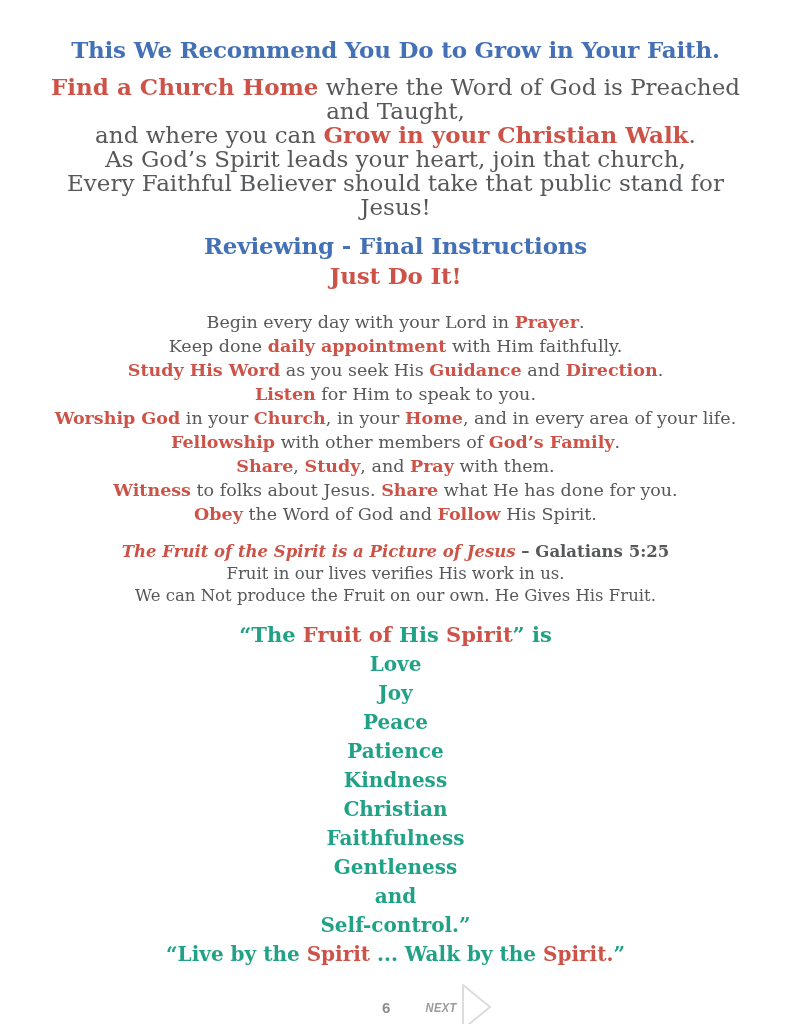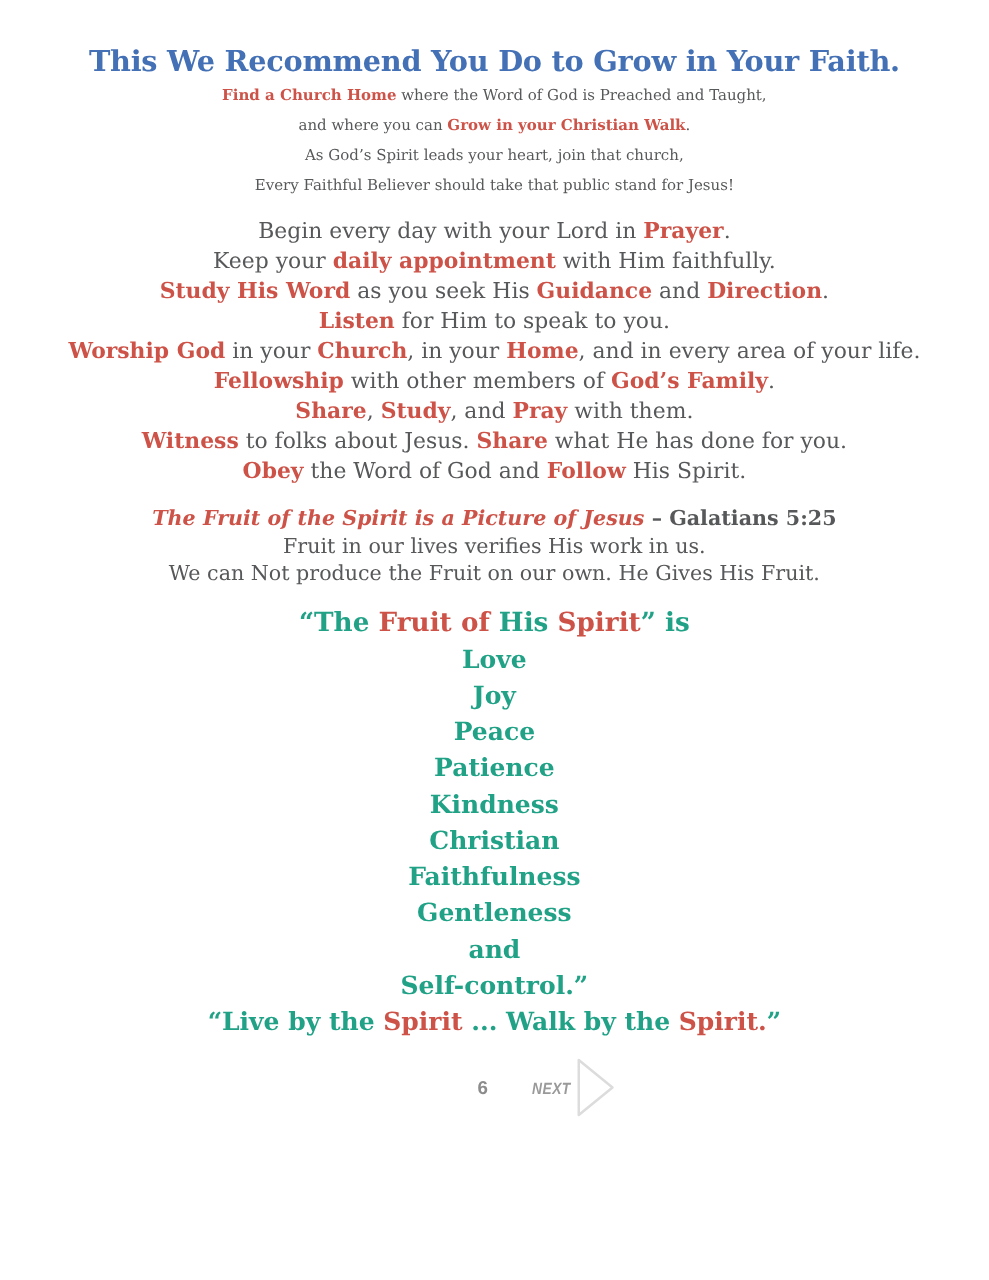--- a/index.html
+++ b/index.html
@@ -14,21 +14,21 @@
   .c-rb  {color:#cd5348;font-weight:700;}
   .c-rn  {color:#cd5348;}
   .c-rbi {color:#cd5348;font-weight:700;font-style:italic;}
   .c-tb  {color:#21a287;font-weight:700;}
 
   .title{
     margin:36px 0 0 0;font-size:23px;line-height:28px;font-weight:700;
     color:#4471b5;letter-spacing:-0.2px;
   }
   .para{margin:0;}
-  .intro{font-size:12px;line-height:24px;color:#57585a;}
+  .intro{margin-top:11px;font-size:23px;line-height:24px;color:#57585a;}
   .h2{margin-top:12px;font-size:23px;line-height:30px;font-weight:700;letter-spacing:-0.2px;}
   .h2-blue{color:#4471b5;}
   .h2-red{color:#cd5348;}
   .instructions{margin-top:13px;font-size:17.5px;line-height:24px;color:#57585a;}
   .fruit-intro{margin-top:15px;font-size:16.5px;line-height:22px;color:#57585a;}
   .fruit-heading{margin-top:15px;font-size:21px;line-height:26px;font-weight:700;}
   .fruit-list{margin-top:2px;font-size:20px;line-height:29px;font-weight:700;color:#21a287;}
   .closing{font-size:20px;line-height:29px;font-weight:700;}
   .footer{
     margin-top:13px;display:flex;align-items:center;justify-content:center;
@@ -52,24 +52,28 @@
 
   <h1 class="title">This We Recommend You Do to Grow in Your Faith.</h1>
 
   <div class="para intro">
     <div class="line"><span class="c-rb">Find a Church Home</span><span class="c-d"> where the Word of God is Preached and Taught,</span></div>
     <div class="line"><span class="c-d">and where you can </span><span class="c-rb">Grow in your Christian Walk</span><span class="c-d">.</span></div>
     <div class="line"><span class="c-d">As God’s Spirit leads your heart, join that church,</span></div>
     <div class="line"><span class="c-d">Every Faithful Believer should take that public stand for Jesus!</span></div>
   </div>
 
+  <h2 class="h2">
+    <div class="h2-blue">Reviewing - Final Instructions</div>
+    <div class="h2-red">Just Do It!</div>
+  </h2>
 
   <div class="para instructions">
     <div class="line"><span class="c-d">Begin every day with your Lord in </span><span class="c-rb">Prayer</span><span class="c-d">.</span></div>
-    <div class="line"><span class="c-d">Keep your </span><span class="c-rb">daily appointment</span><span class="c-d"> with Him faithfully.</span></div>
+    <div class="line"><span class="c-d">Keep done </span><span class="c-rb">daily appointment</span><span class="c-d"> with Him faithfully.</span></div>
     <div class="line"><span class="c-rb">Study His Word</span><span class="c-d"> as you seek His </span><span class="c-rb">Guidance</span><span class="c-d"> and </span><span class="c-rb">Direction</span><span class="c-d">.</span></div>
     <div class="line"><span class="c-rb">Listen</span><span class="c-d"> for Him to speak to you.</span></div>
     <div class="line"><span class="c-rb">Worship God</span><span class="c-d"> in your </span><span class="c-rb">Church</span><span class="c-d">, in your </span><span class="c-rb">Home</span><span class="c-d">, and in every area of your life.</span></div>
     <div class="line"><span class="c-rb">Fellowship</span><span class="c-d"> with other members of </span><span class="c-rb">God’s Family</span><span class="c-d">.</span></div>
     <div class="line"><span class="c-rb">Share</span><span class="c-d">, </span><span class="c-rb">Study</span><span class="c-d">, and </span><span class="c-rb">Pray</span><span class="c-d"> with them.</span></div>
     <div class="line"><span class="c-rb">Witness</span><span class="c-d"> to folks about Jesus. </span><span class="c-rb">Share</span><span class="c-d"> what He has done for you.</span></div>
     <div class="line"><span class="c-rb">Obey</span><span class="c-d"> the Word of God and </span><span class="c-rb">Follow</span><span class="c-d"> His Spirit.</span></div>
   </div>
 
   <div class="para fruit-intro">

